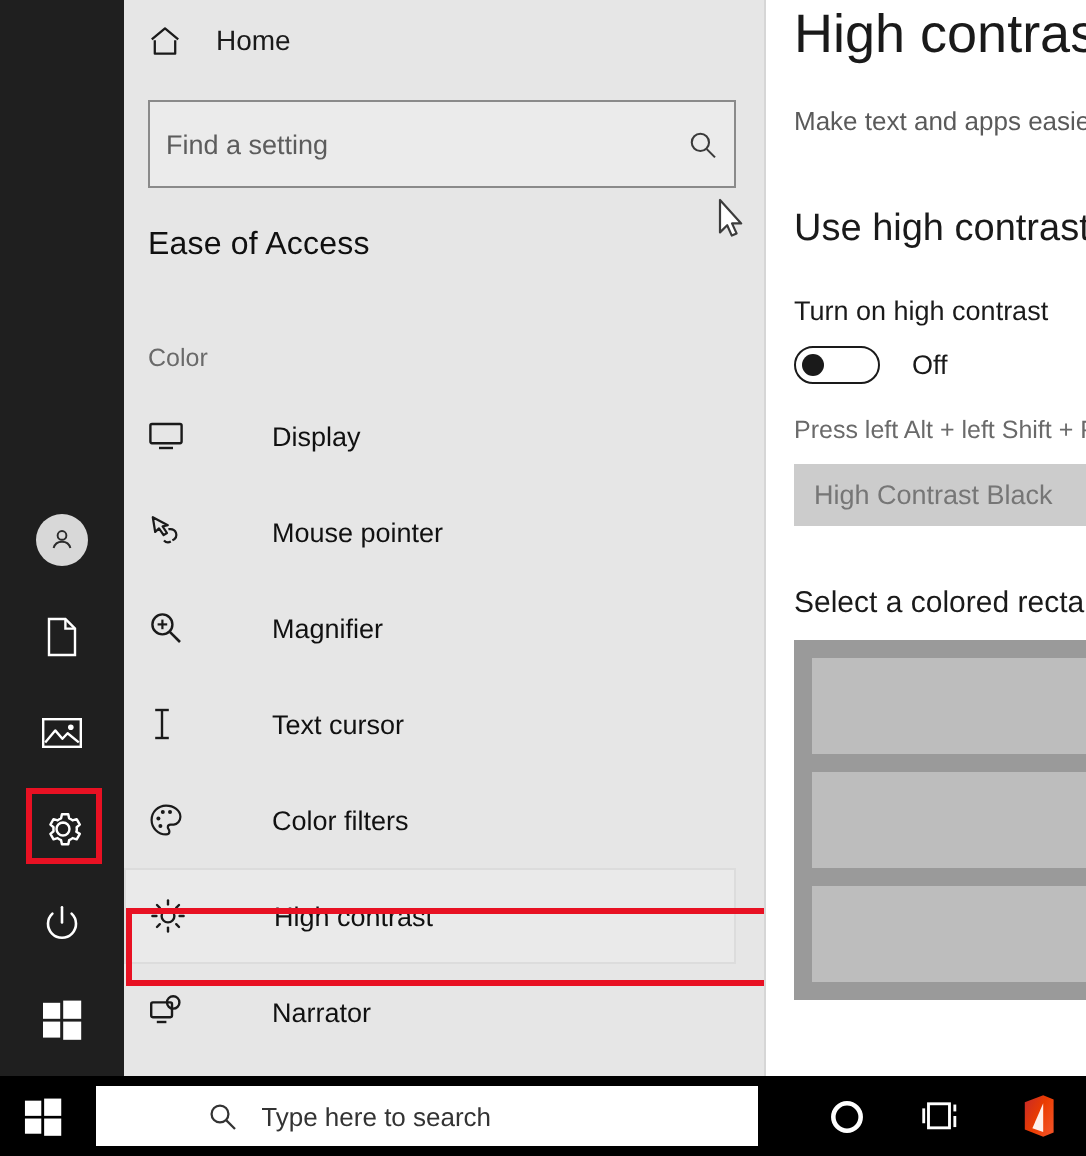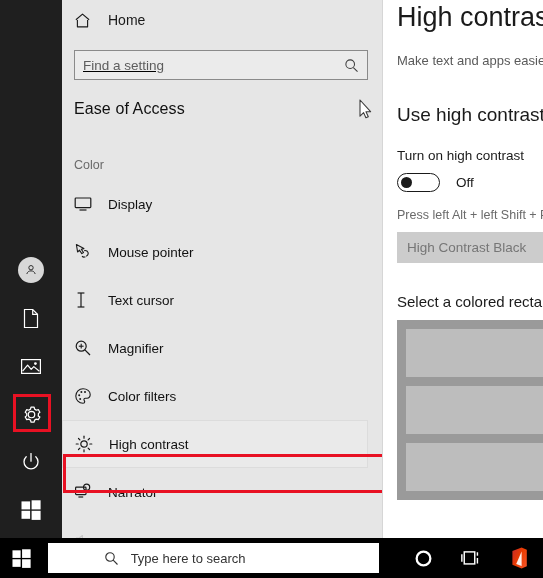--- a/index.html
+++ b/index.html
@@ -99,28 +99,27 @@
     margin-top: 0px;
   }
   .home-row .glyph { width: 26px; display:flex; align-items:center; }
   .home-label {
     font-size: 14px;
     color: #1a1a1a;
     margin-left: 8px;
   }
   .search-wrap {
     margin: 10px 14px 0 12px;
-    height: 30px;
+    height: 44px;
     background: #ebebeb;
     border: 1px solid #8a8a8a;
     box-sizing: border-box;
     display: flex;
     align-items: center;
     position: relative;
-    text-decoration: underline;
   }
   .search-wrap input {
     border: 0;
     outline: 0;
     background: transparent;
     font-family: "Liberation Sans", sans-serif;
     font-size: 13.5px;
     color: #444;
     flex: 1;
     padding: 0 8px;
@@ -143,20 +142,21 @@
   }
 
   .nav-list { margin-top: 8px; }
   .nav-item {
     height: 48px;
     display: flex;
     align-items: center;
     padding-left: 12px;
     box-sizing: border-box;
     position: relative;
+    gap: 28px;
   }
   .nav-item .ico {
     width: 28px;
     display: flex;
     align-items: center;
     justify-content: flex-start;
     flex: 0 0 28px;
   }
   .nav-item .txt {
     font-size: 13.5px;
@@ -459,39 +459,39 @@
               <path d="M2.4 1.6l1.2 7.4 1.9-1.8 2.3 3.4 1.7-1.1-2.2-3.3 2.6-.6z" fill="none" stroke="#1a1a1a" stroke-width="1.1" stroke-linejoin="round"></path>
               <path d="M10.2 7.6c1.8-.3 3.3.4 3.8 1.8.5 1.5-.3 3-1.8 3.8" fill="none" stroke="#1a1a1a" stroke-width="1.1"></path>
               <path d="M11.4 13.8c-1.2.6-2.6.3-3.4-.6" fill="none" stroke="#1a1a1a" stroke-width="1.1"></path>
             </svg>
           </span>
           <span class="txt">Mouse pointer</span>
         </div>
 
         <div class="nav-item">
           <span class="ico">
-            <svg width="14" height="18" viewBox="0 0 14 18">
-              <line x1="7" y1="2" x2="7" y2="16" stroke="#1a1a1a" stroke-width="1.2"></line>
-              <line x1="3.6" y1="2" x2="10.4" y2="2" stroke="#1a1a1a" stroke-width="1.2"></line>
-              <line x1="3.6" y1="16" x2="10.4" y2="16" stroke="#1a1a1a" stroke-width="1.2"></line>
-            </svg>
-          </span>
-          <span class="txt">Text cursor</span>
-        </div>
-
-        <div class="nav-item">
-          <span class="ico">
             <svg width="18" height="18" viewBox="0 0 18 18">
               <circle cx="7.2" cy="7.2" r="5" fill="none" stroke="#1a1a1a" stroke-width="1.2"></circle>
               <line x1="10.9" y1="10.9" x2="16" y2="16" stroke="#1a1a1a" stroke-width="1.3"></line>
               <line x1="4.8" y1="7.2" x2="9.6" y2="7.2" stroke="#1a1a1a" stroke-width="1.1"></line>
               <line x1="7.2" y1="4.8" x2="7.2" y2="9.6" stroke="#1a1a1a" stroke-width="1.1"></line>
             </svg>
           </span>
           <span class="txt">Magnifier</span>
+        </div>
+
+        <div class="nav-item">
+          <span class="ico">
+            <svg width="14" height="18" viewBox="0 0 14 18">
+              <line x1="7" y1="2" x2="7" y2="16" stroke="#1a1a1a" stroke-width="1.2"></line>
+              <line x1="3.6" y1="2" x2="10.4" y2="2" stroke="#1a1a1a" stroke-width="1.2"></line>
+              <line x1="3.6" y1="16" x2="10.4" y2="16" stroke="#1a1a1a" stroke-width="1.2"></line>
+            </svg>
+          </span>
+          <span class="txt">Text cursor</span>
         </div>
 
         <div class="nav-item">
           <span class="ico">
             <svg width="18" height="18" viewBox="0 0 18 18">
               <path d="M9 1.8a7.2 7.2 0 0 0 0 14.4c1.1 0 1.7-.7 1.7-1.5 0-.9-.8-1.3-.8-2.1 0-.7.6-1.3 1.4-1.3h1.6A3.9 3.9 0 0 0 16.2 7.4C16.2 4.2 13 1.8 9 1.8z" fill="none" stroke="#1a1a1a" stroke-width="1.1"></path>
               <circle cx="5.2" cy="8.2" r="1" fill="#1a1a1a"></circle>
               <circle cx="7.4" cy="5" r="1" fill="#1a1a1a"></circle>
               <circle cx="11" cy="5" r="1" fill="#1a1a1a"></circle>
               <circle cx="6.2" cy="12" r="1" fill="#1a1a1a"></circle>

